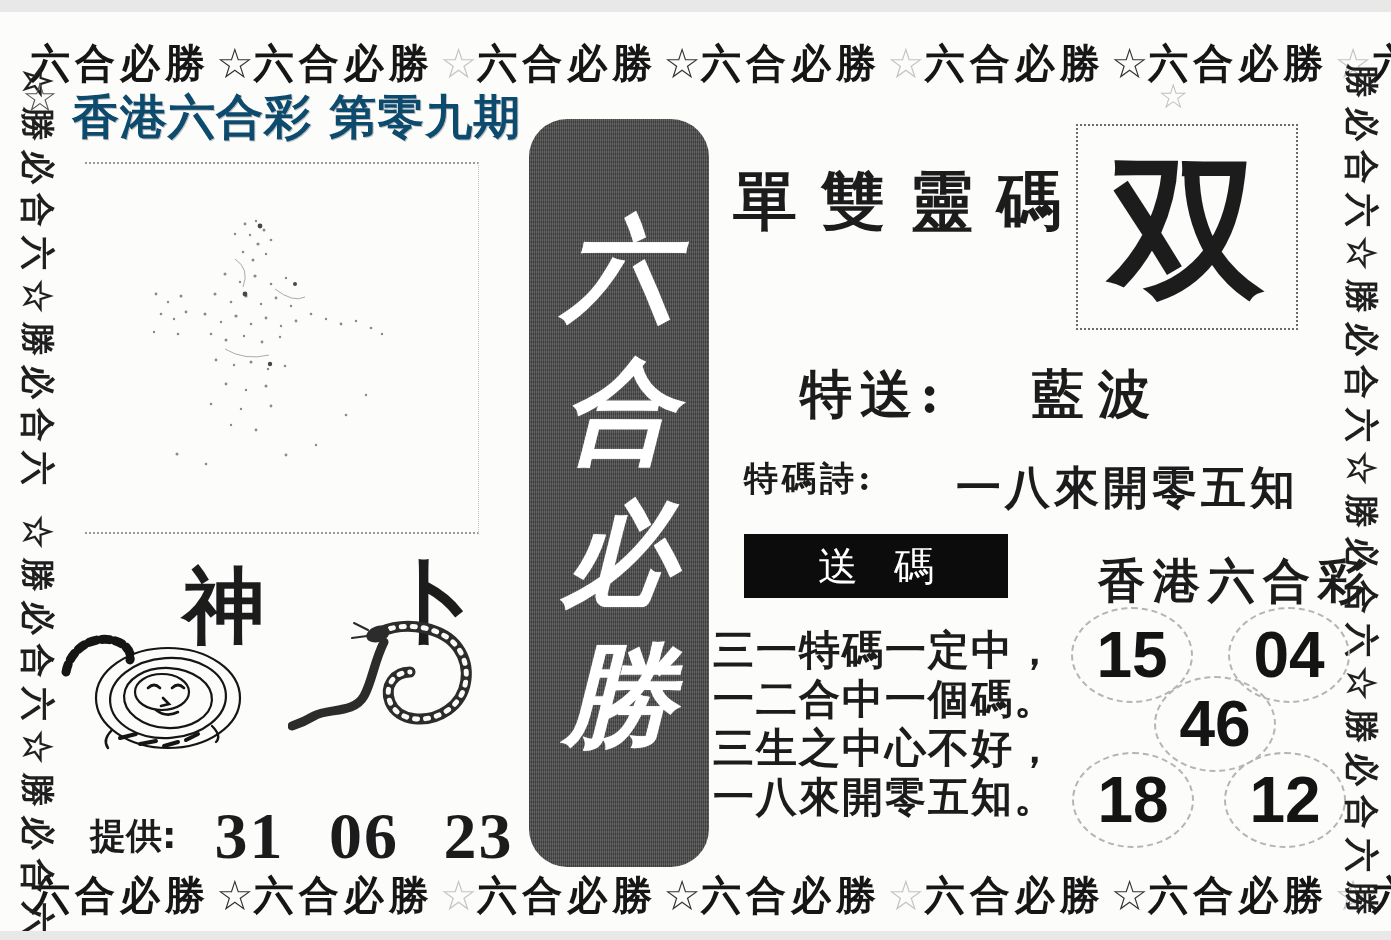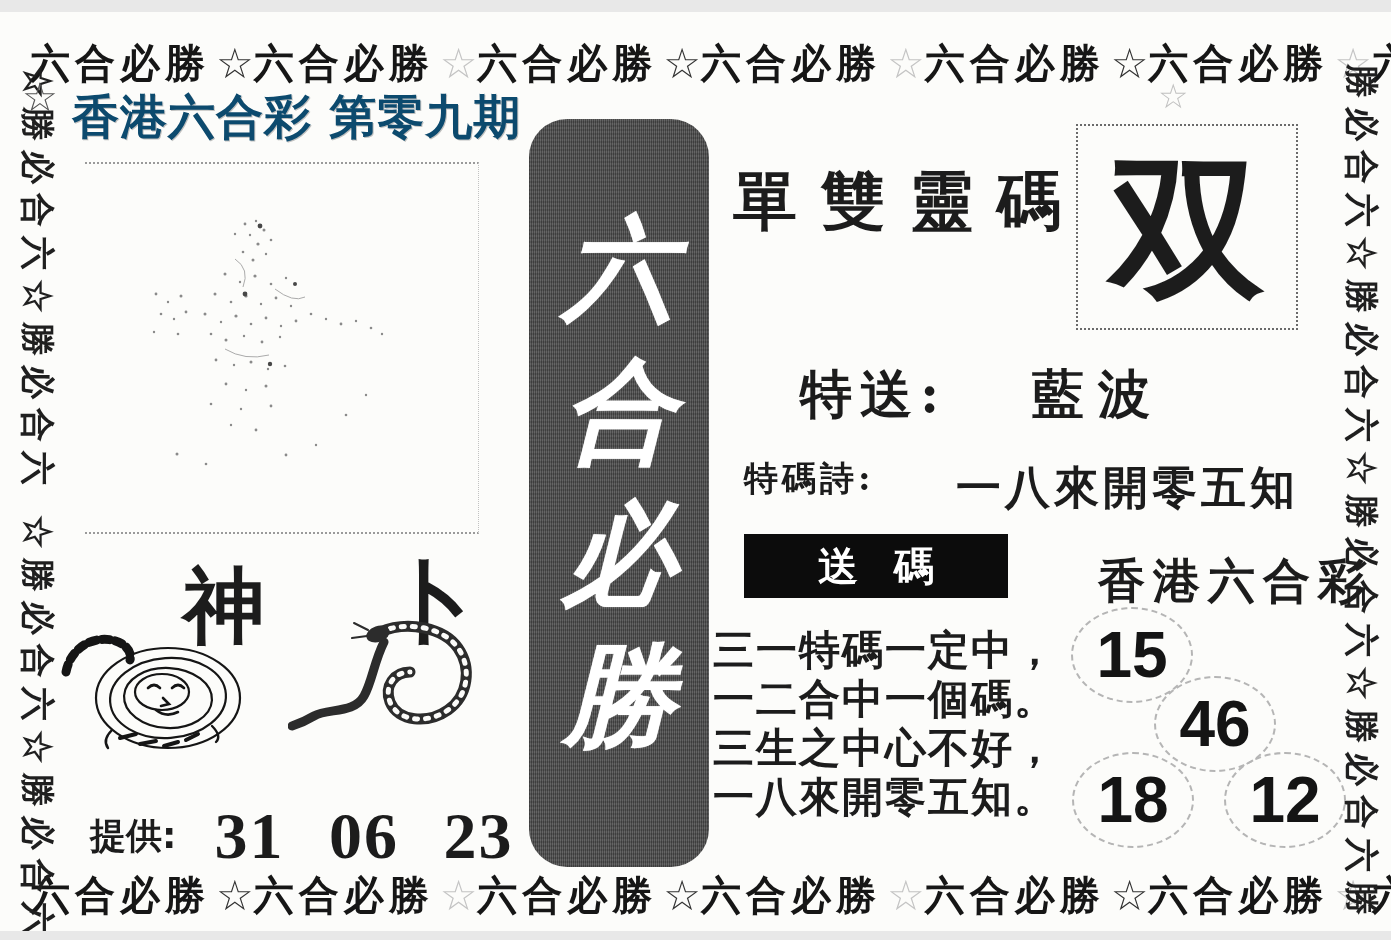--- a/index.html
+++ b/index.html
@@ -66,21 +66,21 @@
   }
   .shuang-box span{font-size:155px; font-weight:600; line-height:1;}
   .te-song-label{left:800px; top:348px; font-size:52px; font-weight:700; letter-spacing:8px;}
   .te-song-value{left:1032px; top:348px; font-size:52px; font-weight:600; letter-spacing:14px;}
   .te-ma-label{left:744px; top:444px; font-size:34px; font-weight:700; letter-spacing:4px;}
   .te-ma-value{left:956px; top:446px; font-size:45px; font-weight:600; letter-spacing:4px;}
   .song-ma-box{
     left:744px; top:522px; width:264px; height:64px; background:#0c0c0c;
     display:flex; align-items:center; justify-content:center;
   }
-  .song-ma-box span{color:#fff; font-size:40px; font-weight:700; letter-spacing:36px; margin-right:-36px;}
+  .song-ma-box span{color:#fff; font-size:40px; font-weight:400; letter-spacing:36px; margin-right:-36px;}
   .zu-ma{left:1098px; top:538px; font-size:47px; font-weight:700; letter-spacing:8px;}
   .verse{left:713px; top:614px; font-size:41px; font-weight:600; line-height:49px; letter-spacing:2px;}
   .num-circle{
     width:118px; height:92px; border:2px dashed #b5b5b5; border-radius:50%;
     display:flex; align-items:center; justify-content:center;
     font-family:"Liberation Sans", sans-serif; font-size:64px; font-weight:600; color:#141414;
   }
   .n15{left:1071px; top:595px;}
   .n04{left:1228px; top:595px;}
   .n46{left:1154px; top:664px;}
@@ -323,20 +323,23 @@
   <div class="abs verse">
     <div>三一特碼一定中，</div>
     <div>一二合中一個碼。</div>
     <div>三生之中心不好，</div>
     <div>一八來開零五知。</div>
   </div>
 
   <div class="abs num-circle n15">
       <span>15</span>
     </div>
+  <div class="abs num-circle n04">
+      <span>04</span>
+    </div>
   <div class="abs num-circle n46">
       <span>46</span>
     </div>
   <div class="abs num-circle n18">
       <span>18</span>
     </div>
   <div class="abs num-circle n12">
       <span>12</span>
     </div>
 

